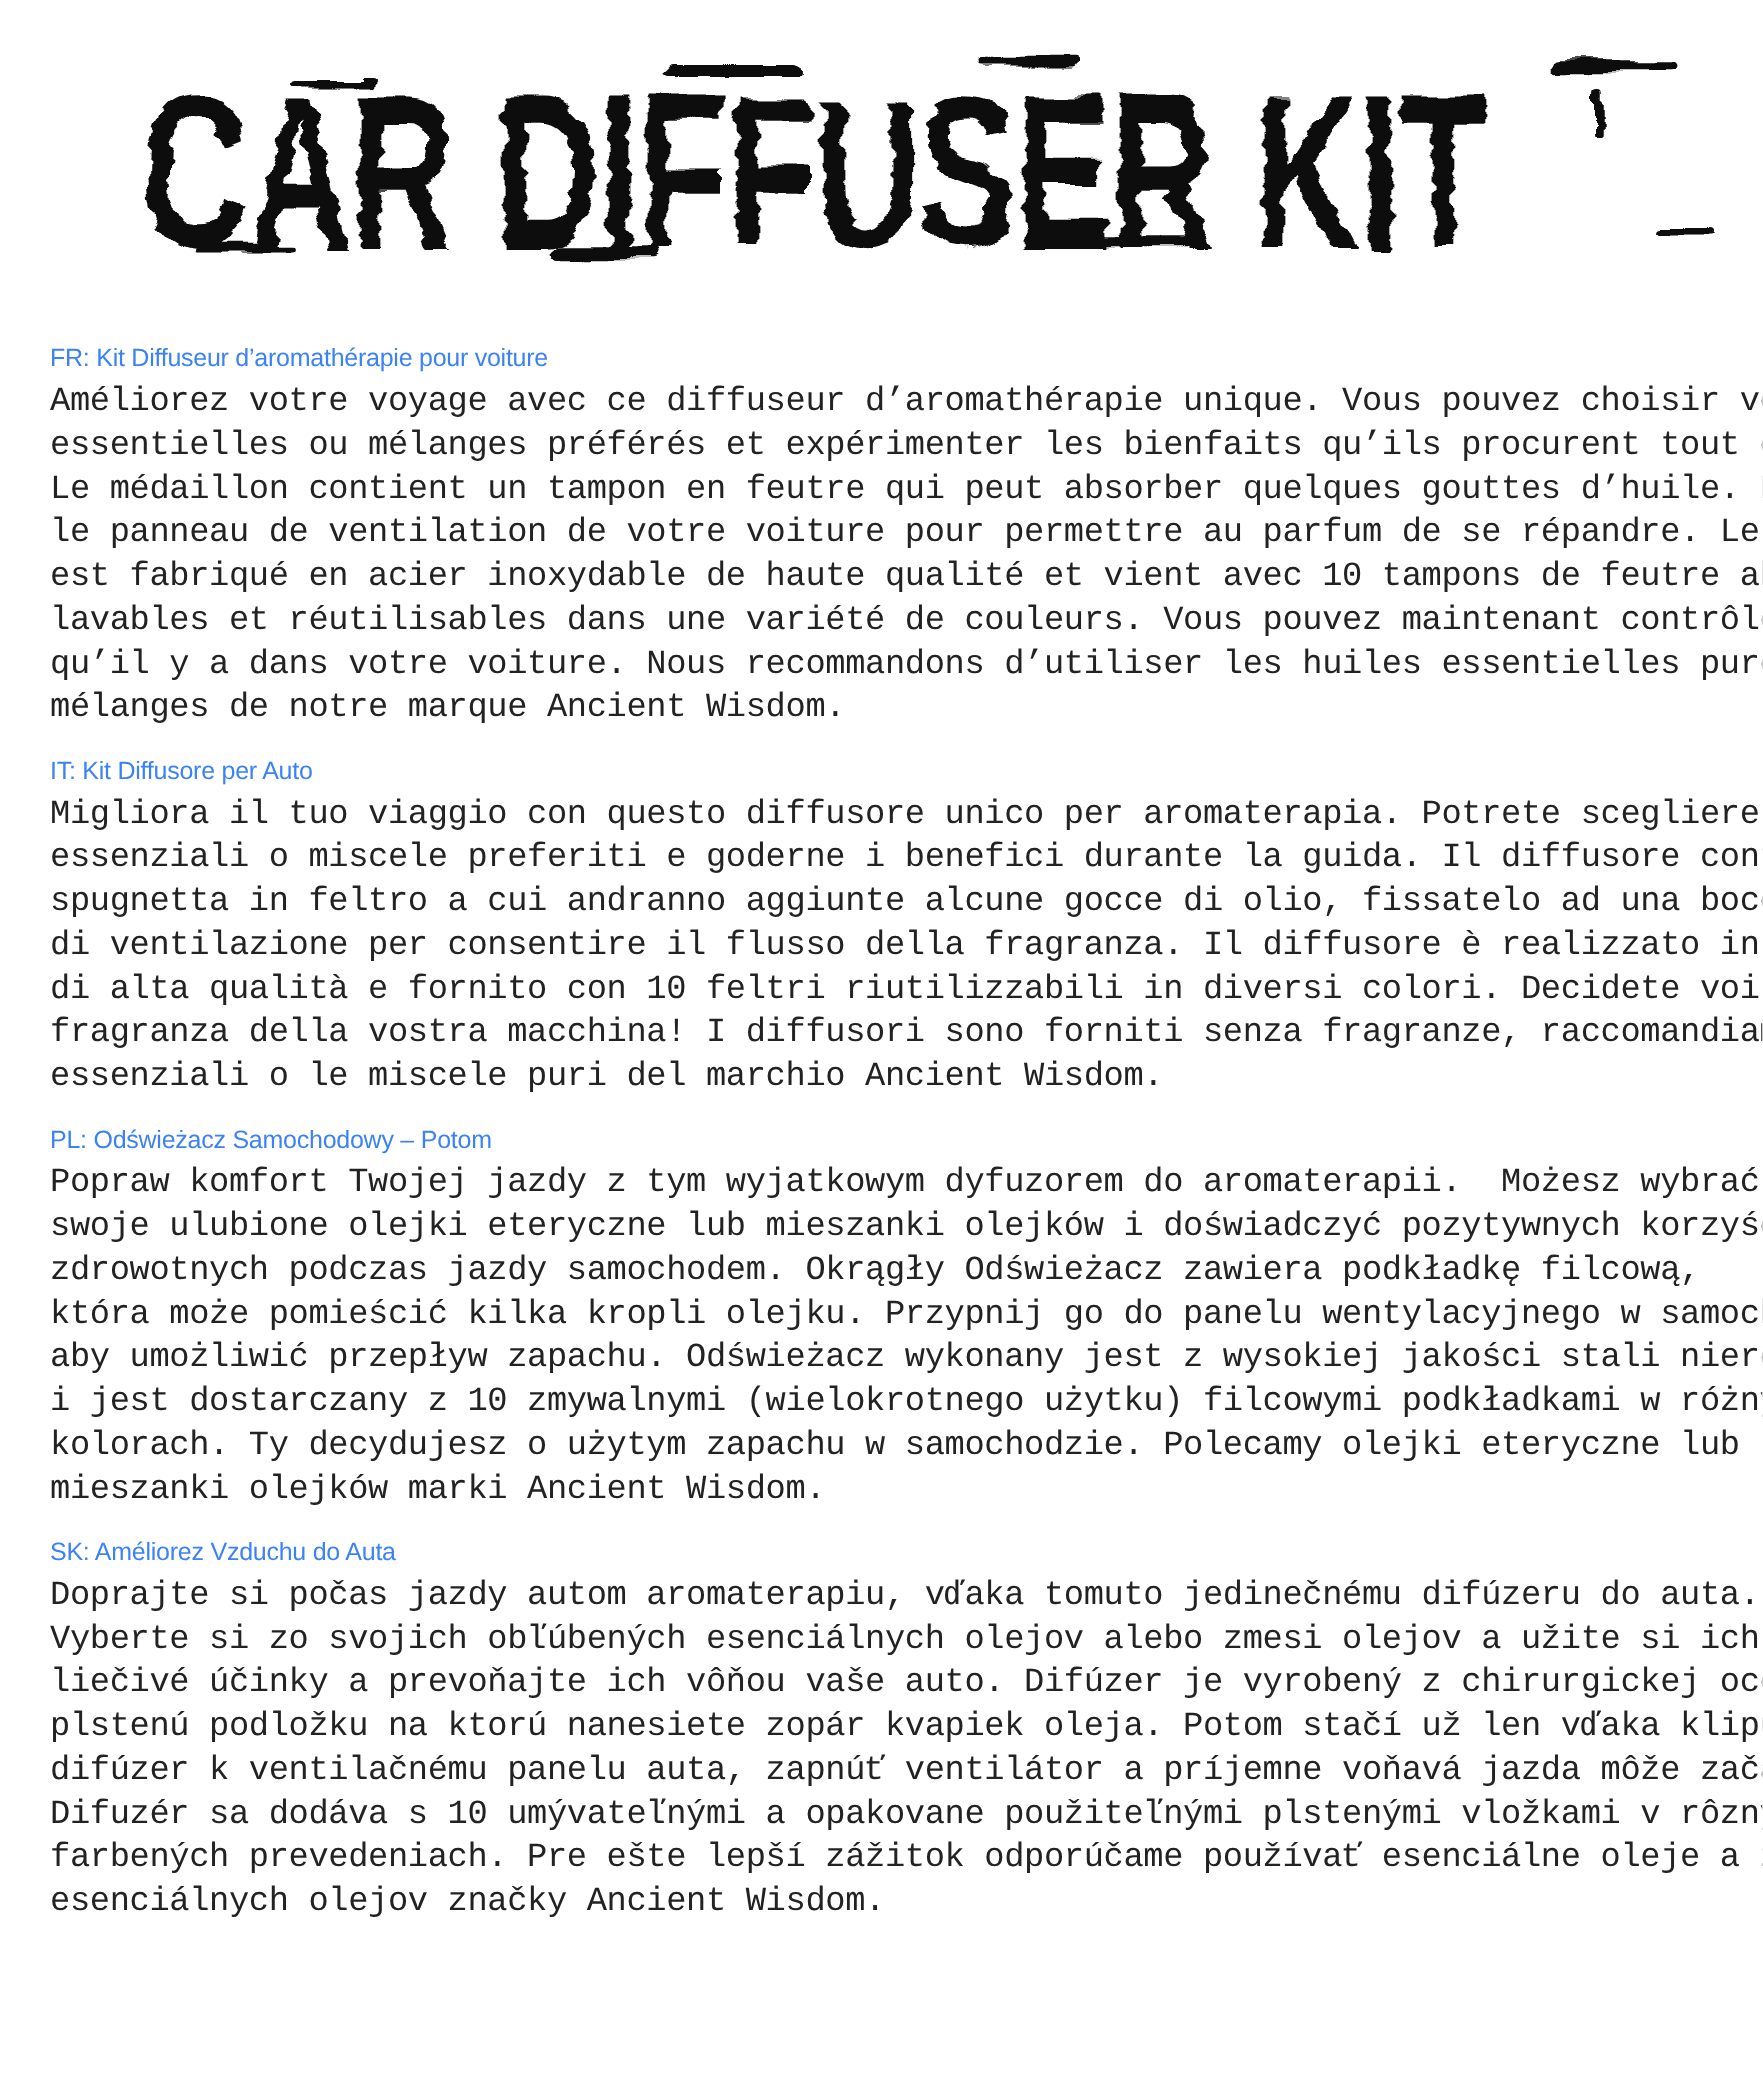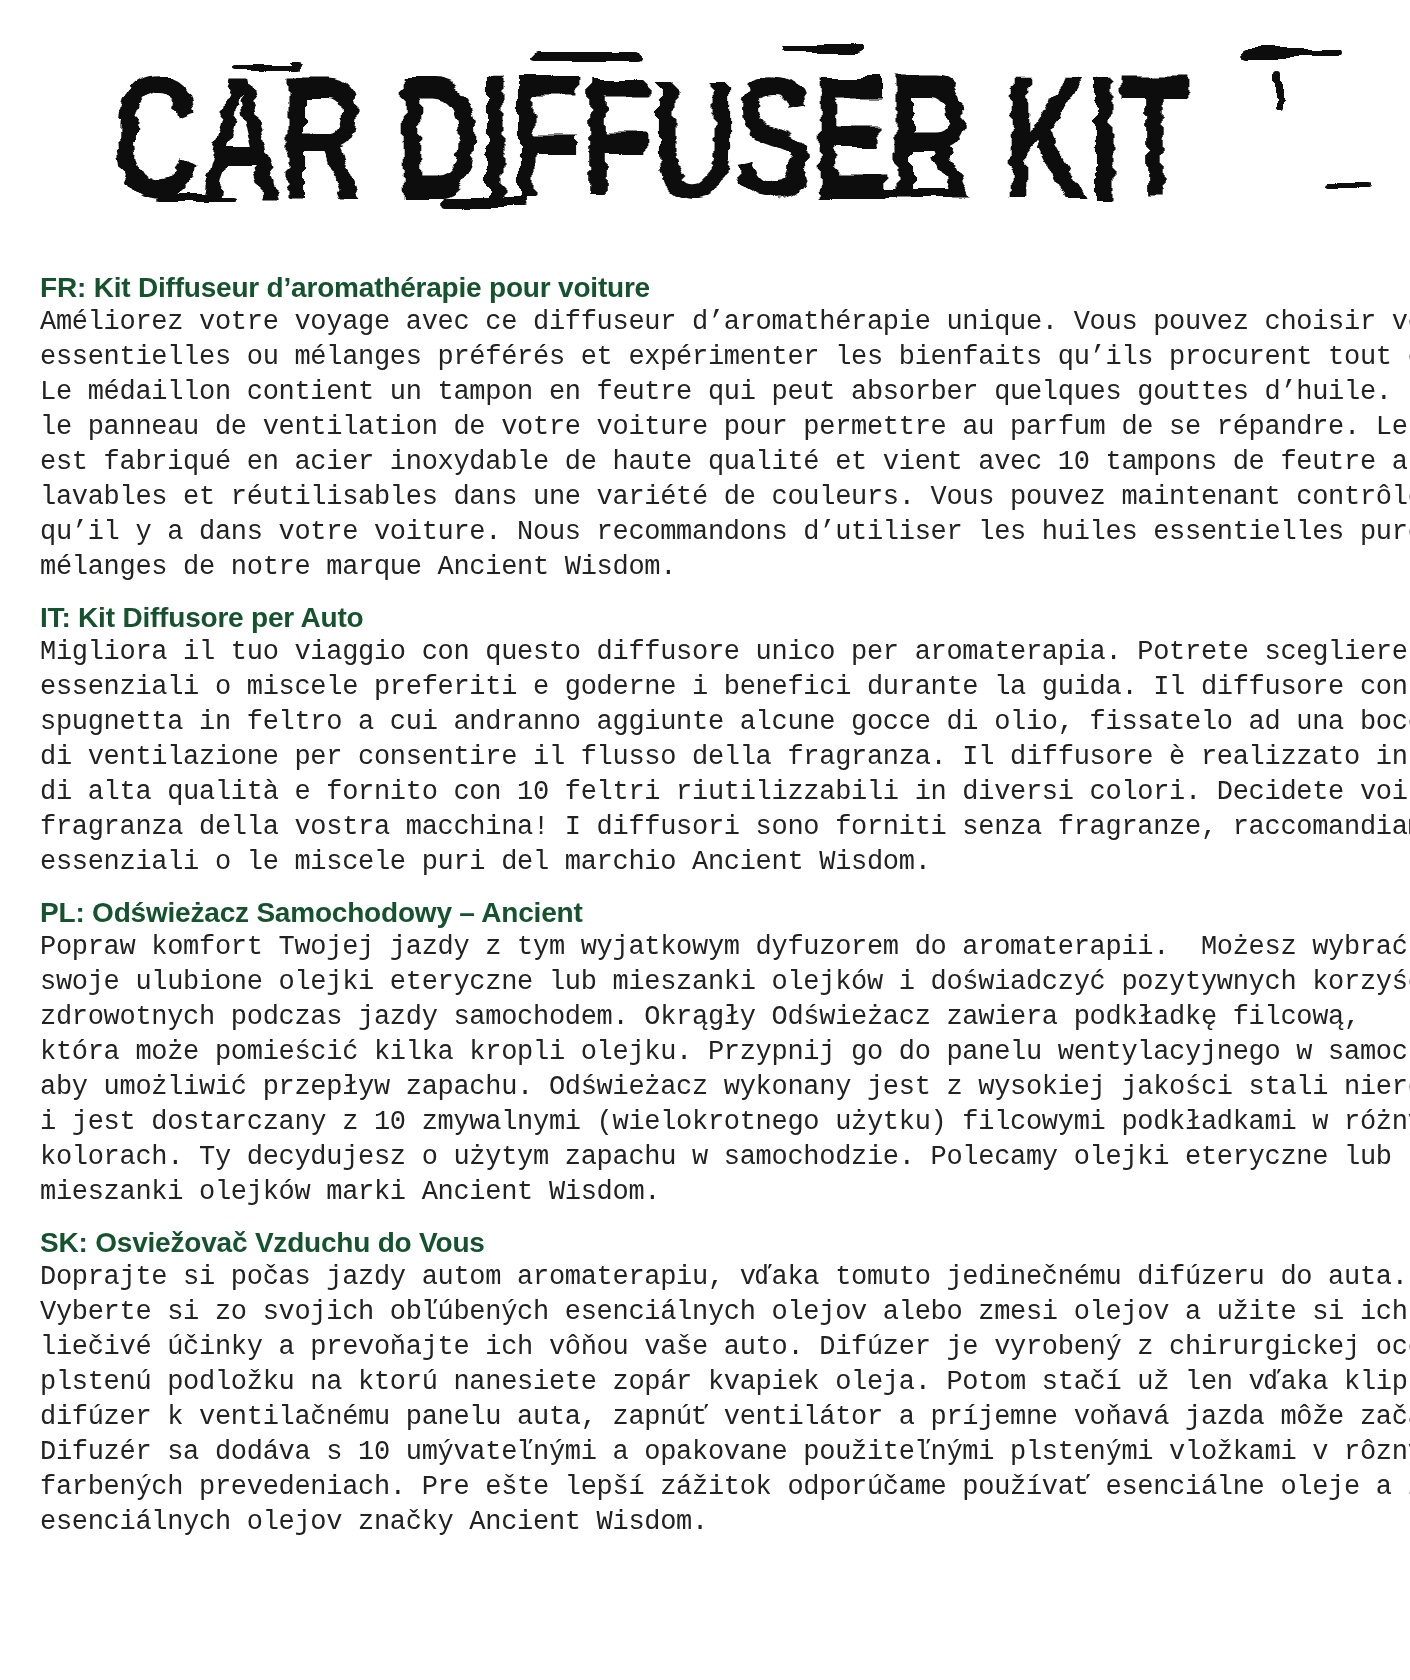--- a/index.html
+++ b/index.html
@@ -27,25 +27,25 @@
     left: 40px;
     top: 270px;
     width: 1360px;
     color: #1e1e1e;
   }
   .section {
     margin: 0 0 15px 0;
   }
   .section h2 {
     margin: 0;
-    font-size: 28px;
+    font-size: 20px;
     line-height: 35px;
-    font-weight: bold;
+    font-weight: normal;
     letter-spacing: -0.2px;
-    color: #14532d;
+    color: #3b82f6;
   }
   .section pre.body-text {
     margin: 0;
     font-family: Liberation Mono, monospace;
     font-size: 27px;
     line-height: 35px;
     letter-spacing: -0.3px;
     white-space: pre;
     color: #222222;
   }
@@ -98,33 +98,33 @@
       <pre class="body-text">Migliora il tuo viaggio con questo diffusore unico per aromaterapia. Potrete scegliere i vostri oli
 essenziali o miscele preferiti e goderne i benefici durante la guida. Il diffusore contiene una
 spugnetta in feltro a cui andranno aggiunte alcune gocce di olio, fissatelo ad una bocchetta
 di ventilazione per consentire il flusso della fragranza. Il diffusore è realizzato in acciaio inossidabile
 di alta qualità e fornito con 10 feltri riutilizzabili in diversi colori. Decidete voi quale sarà la prossima
 fragranza della vostra macchina! I diffusori sono forniti senza fragranze, raccomandiamo gli oli
 essenziali o le miscele puri del marchio Ancient Wisdom.</pre>
     </div>
 
     <div class="section">
-      <h2>PL: Odświeżacz Samochodowy – Ancient</h2>
+      <h2>PL: Odświeżacz Samochodowy – Potom</h2>
       <pre class="body-text">Popraw komfort Twojej jazdy z tym wyjatkowym dyfuzorem do aromaterapii.  Możesz wybrać
 swoje ulubione olejki eteryczne lub mieszanki olejków i doświadczyć pozytywnych korzyści
 zdrowotnych podczas jazdy samochodem. Okrągły Odświeżacz zawiera podkładkę filcową,
 która może pomieścić kilka kropli olejku. Przypnij go do panelu wentylacyjnego w samochodzie,
 aby umożliwić przepływ zapachu. Odświeżacz wykonany jest z wysokiej jakości stali nierdzewnej
 i jest dostarczany z 10 zmywalnymi (wielokrotnego użytku) filcowymi podkładkami w różnych
 kolorach. Ty decydujesz o użytym zapachu w samochodzie. Polecamy olejki eteryczne lub
 mieszanki olejków marki Ancient Wisdom.</pre>
     </div>
 
     <div class="section">
-      <h2>SK: Osviežovač Vzduchu do Vous</h2>
+      <h2>SK: Améliorez Vzduchu do Auta</h2>
       <pre class="body-text">Doprajte si počas jazdy autom aromaterapiu, vďaka tomuto jedinečnému difúzeru do auta.
 Vyberte si zo svojich obľúbených esenciálnych olejov alebo zmesi olejov a užite si ich blahodárne
 liečivé účinky a prevoňajte ich vôňou vaše auto. Difúzer je vyrobený z chirurgickej ocele a obsahuje
 plstenú podložku na ktorú nanesiete zopár kvapiek oleja. Potom stačí už len vďaka klipu pripevniť
 difúzer k ventilačnému panelu auta, zapnúť ventilátor a príjemne voňavá jazda môže začať.
 Difuzér sa dodáva s 10 umývateľnými a opakovane použiteľnými plstenými vložkami v rôznych
 farbených prevedeniach. Pre ešte lepší zážitok odporúčame používať esenciálne oleje a zmesi
 esenciálnych olejov značky Ancient Wisdom.</pre>
     </div>
 

